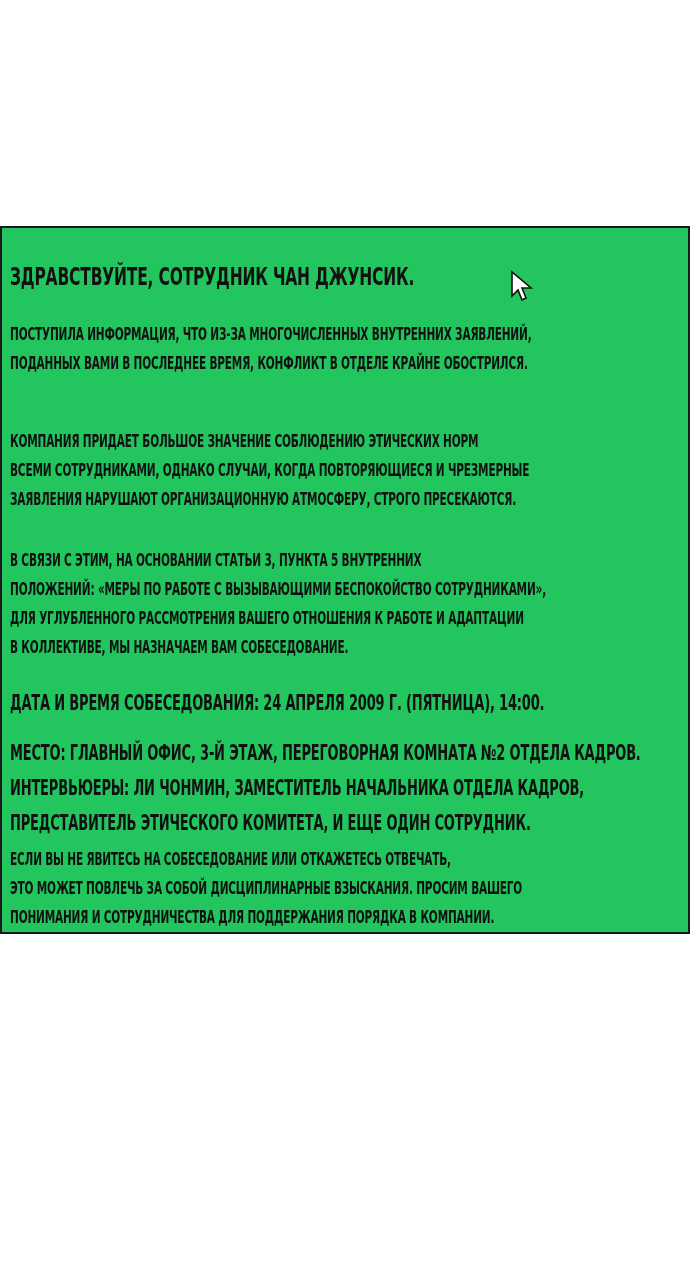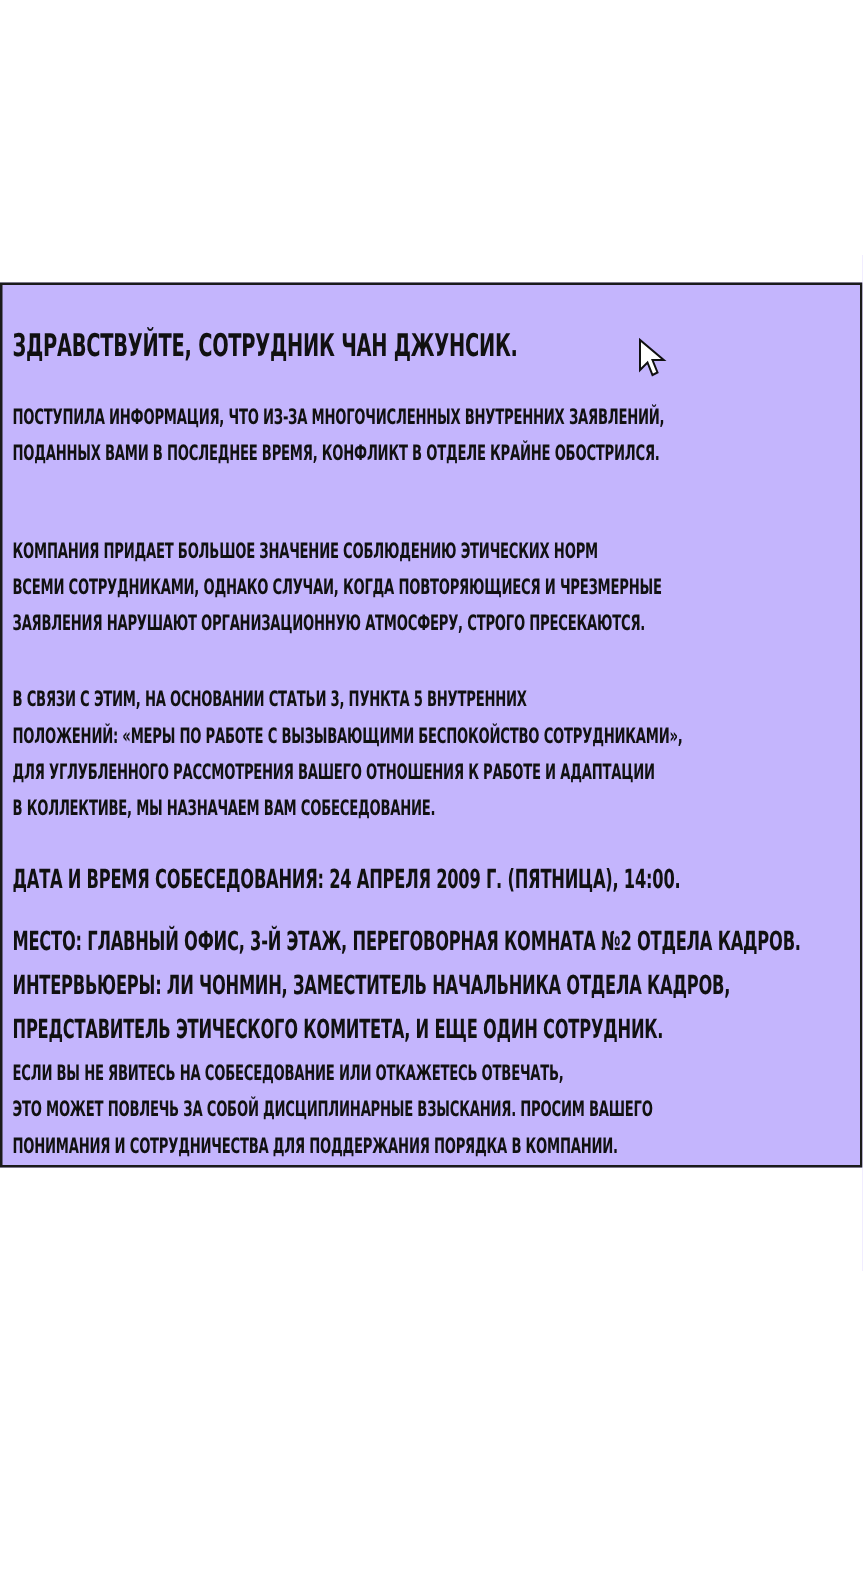--- a/index.html
+++ b/index.html
@@ -15,21 +15,21 @@
       font-family: "DejaVu Sans", sans-serif;
       color: #111111;
     }
     .notice-box {
       position: absolute;
       left: 0;
       top: 226px;
       width: 686px;
       height: 704px;
       border: 2px solid #1a1a1a;
-      background: #c4b5fd;
+      background: #22c55e;
       box-sizing: content-box;
     }
     .line {
       position: absolute;
       left: 8px;
       white-space: nowrap;
       text-transform: uppercase;
       transform-origin: left top;
       font-family: "DejaVu Sans", sans-serif;
       font-weight: normal;

